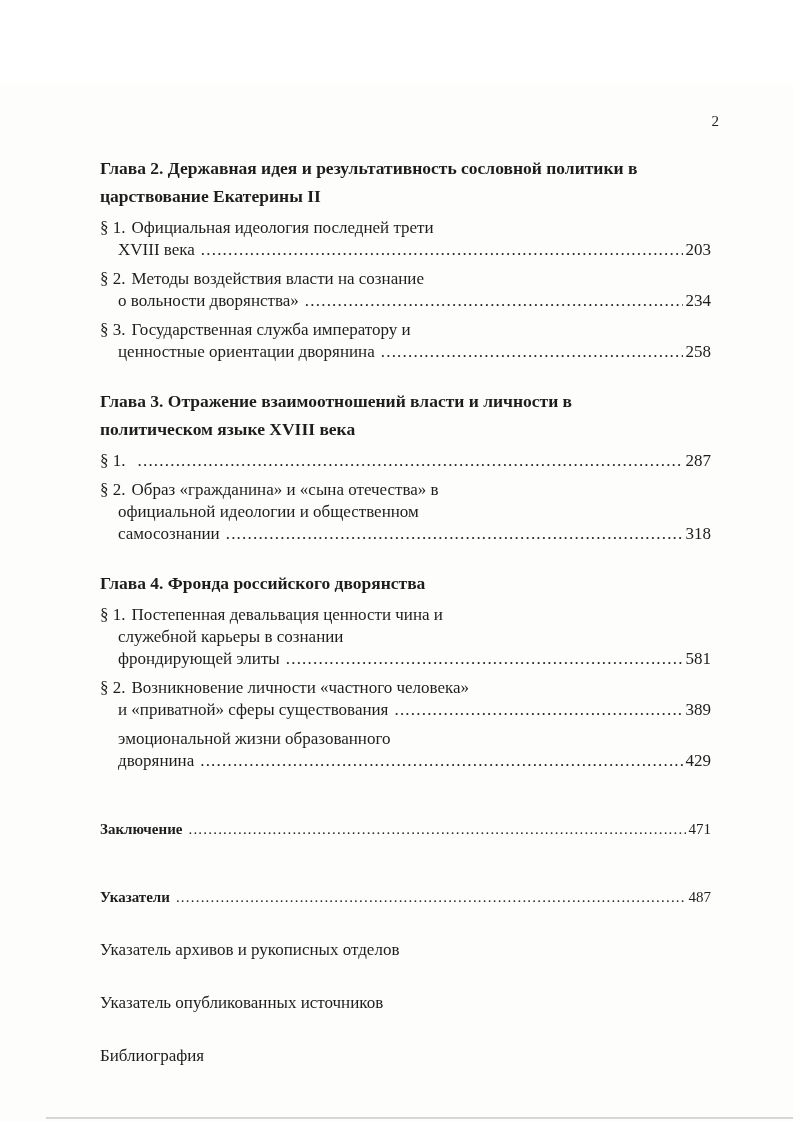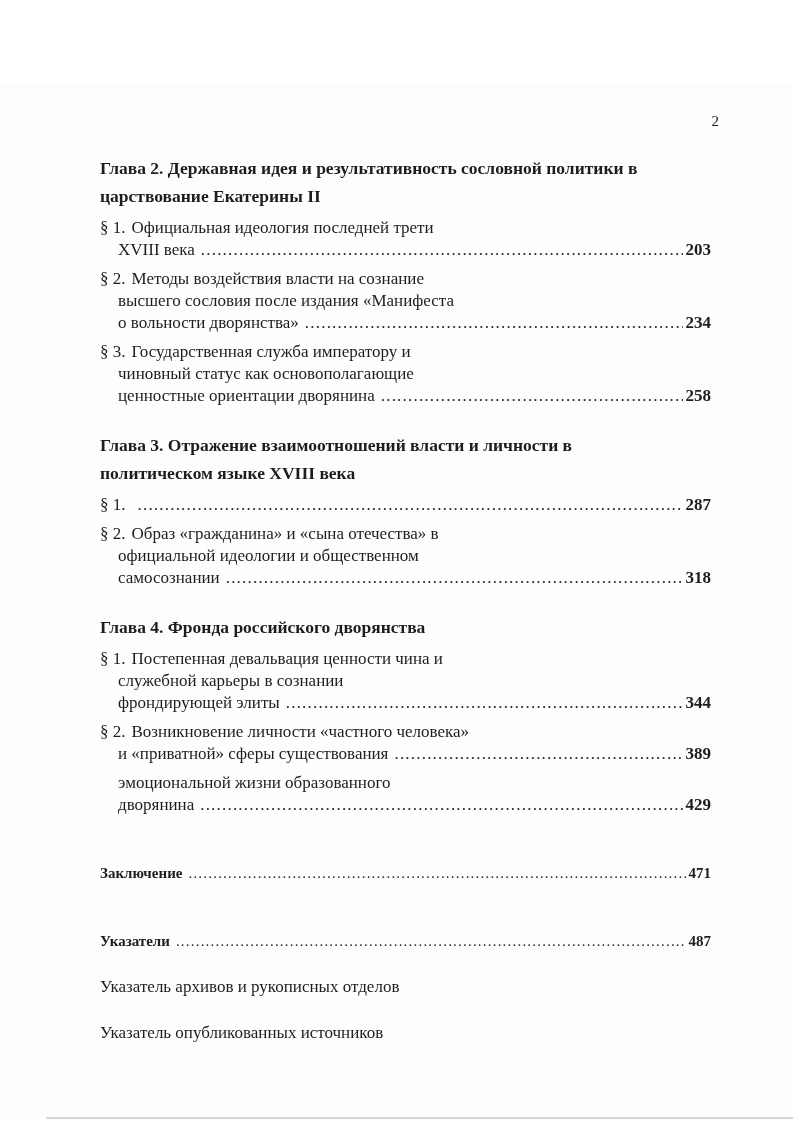--- a/index.html
+++ b/index.html
@@ -50,23 +50,23 @@
   .leader {
     flex: 1 1 auto;
     min-width: 0;
     overflow: hidden;
     white-space: nowrap;
     letter-spacing: 1.2px;
     margin: 0 3px 0 6px;
     color: #262626;
     font-weight: normal;
   }
-  .pagenum { white-space: pre; font-weight: bold; }
+  .pagenum { white-space: pre; font-weight: normal; }
   .backmatter { font-size: 17px; line-height: 22px; }
-  .standalone { margin-top: 24px; }
+  .standalone { margin-top: 31px; }
   .standalone.bold { font-weight: bold; font-size: 15px; margin-top: 46px; }
 </style>
 </head>
 <body>
 
 <div class="paper">
   <div class="content">
     <div class="page-number">2</div>
     <div>
         <section class="toc-section">
@@ -77,30 +77,28 @@
           <div class="toc-entry">
             <div class="line"><span class="label">§ 1.</span><span class="text">Официальная идеология последней трети</span></div>
             <div class="line line-flex">
               <span class="text">XVIII века</span>
               <span class="leader">............................................................................................................................................................................................................................</span>
               <span class="pagenum">203</span>
             </div>
           </div>
           <div class="toc-entry">
             <div class="line"><span class="label">§ 2.</span><span class="text">Методы воздействия власти на сознание</span></div>
-            <div class="line"><span class="text">высшего сословия после издания «Манифеста</span></div>
             <div class="line line-flex">
               <span class="text">о вольности дворянства»</span>
               <span class="leader">............................................................................................................................................................................................................................</span>
               <span class="pagenum">234</span>
             </div>
           </div>
           <div class="toc-entry">
             <div class="line"><span class="label">§ 3.</span><span class="text">Государственная служба императору и</span></div>
-            <div class="line"><span class="text">чиновный статус как основополагающие</span></div>
             <div class="line line-flex">
               <span class="text">ценностные ориентации дворянина</span>
               <span class="leader">............................................................................................................................................................................................................................</span>
               <span class="pagenum">258</span>
             </div>
           </div>
         </section>
         <section class="toc-section">
           <div class="chapter-heading">
             <div class="heading-line">Глава 3. Отражение взаимоотношений власти и личности в</div>
@@ -126,21 +124,21 @@
         <section class="toc-section">
           <div class="chapter-heading">
             <div class="heading-line">Глава 4. Фронда российского дворянства</div>
           </div>
           <div class="toc-entry">
             <div class="line"><span class="label">§ 1.</span><span class="text">Постепенная девальвация ценности чина и</span></div>
             <div class="line"><span class="text">служебной карьеры в сознании</span></div>
             <div class="line line-flex">
               <span class="text">фрондирующей элиты</span>
               <span class="leader">............................................................................................................................................................................................................................</span>
-              <span class="pagenum">344</span>
+              <span class="pagenum">581</span>
             </div>
           </div>
           <div class="toc-entry">
             <div class="line"><span class="label">§ 2.</span><span class="text">Возникновение личности «частного человека»</span></div>
             <div class="line line-flex">
               <span class="text">и «приватной» сферы существования</span>
               <span class="leader">............................................................................................................................................................................................................................</span>
               <span class="pagenum">389</span>
             </div>
           </div>
@@ -160,16 +158,17 @@
           <span class="leader">............................................................................................................................................................................................................................</span>
           <span class="pagenum">471</span>
         </div>
         <div class="standalone bold line-flex">
           <span class="text">Указатели</span>
           <span class="leader">............................................................................................................................................................................................................................</span>
           <span class="pagenum">487</span>
         </div>
         <div class="standalone plain"><span class="text">Указатель архивов и рукописных отделов</span></div>
         <div class="standalone plain"><span class="text">Указатель опубликованных источников</span></div>
+        <div class="standalone plain"><span class="text">Библиография</span></div>
       </div>
   </div>
   <div class="scan-edge-bottom"></div>
 </div>
 
 </body></html>

